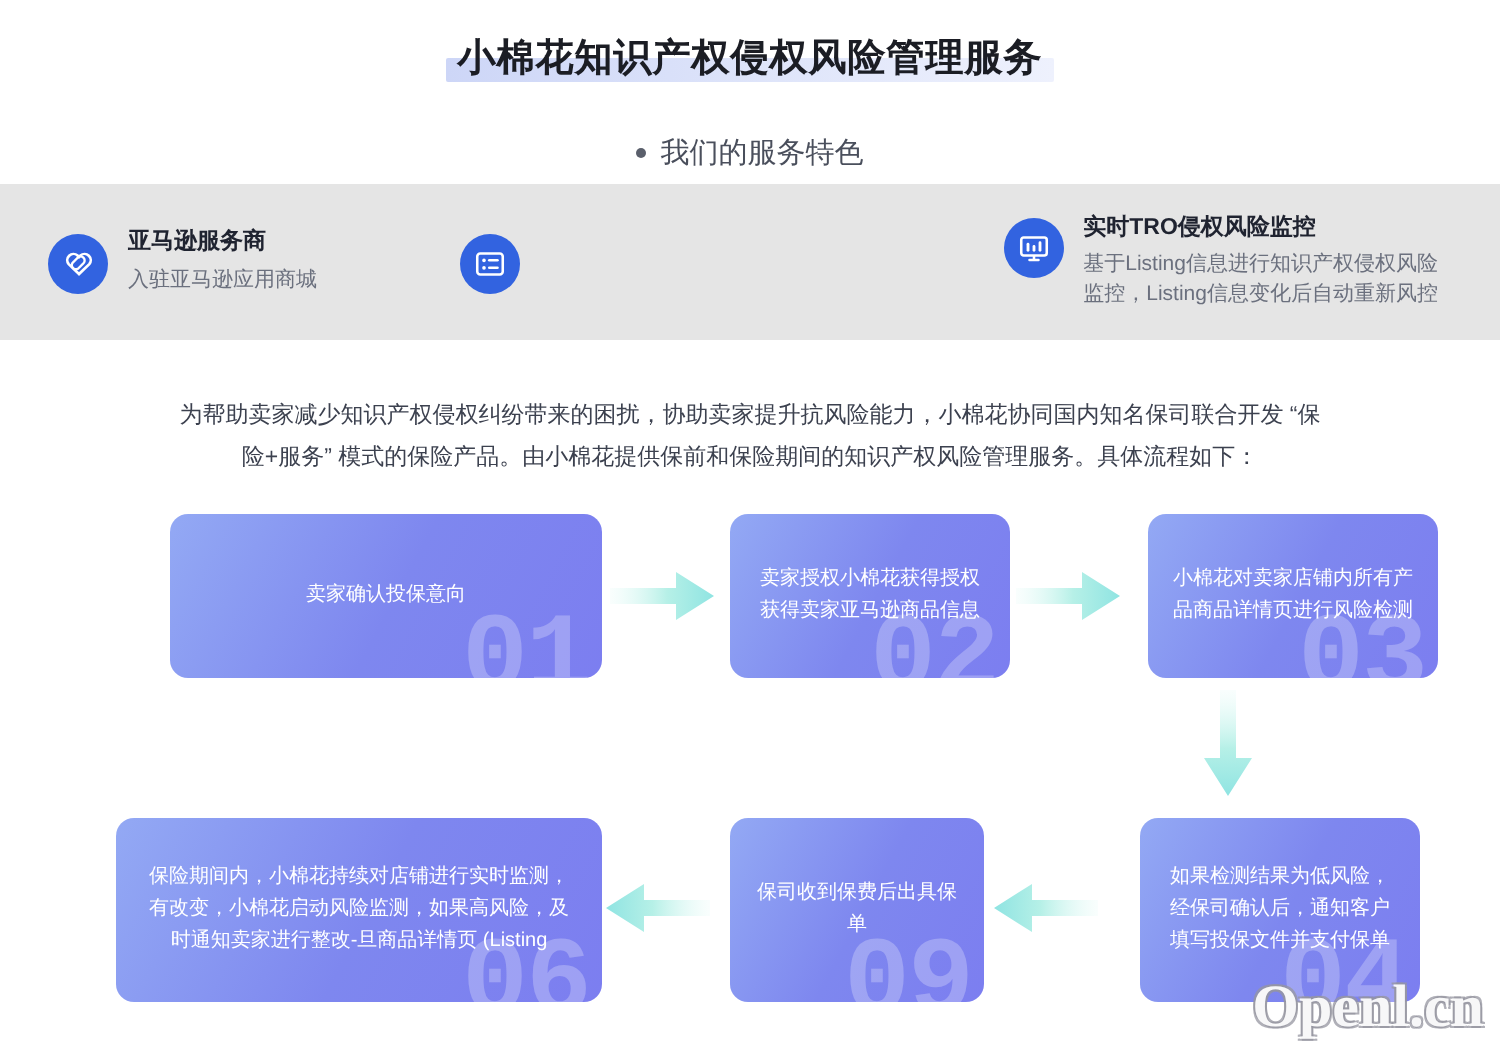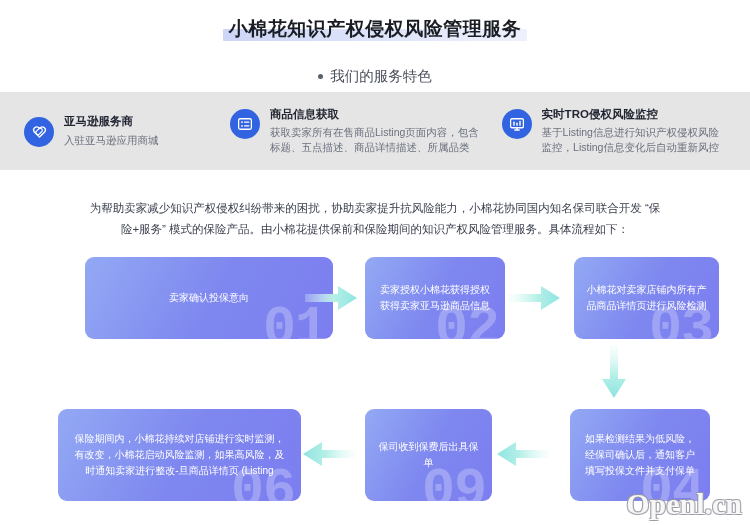--- a/index.html
+++ b/index.html
@@ -155,21 +155,21 @@
     font-size: 55px;
     font-weight: bold;
     color: rgba(255,255,255,0.26);
     line-height: 1;
     letter-spacing: -1px;
     z-index: 1;
     font-family: Liberation Mono, monospace;
   }
 
   
-  #box1 { left: 85px;  top: 8px;  width: 248px; height: 82px; }
+  #box1 { left: 85px;  top: 8px;  width: 216px; height: 82px; }
   #box2 { left: 365px; top: 8px;  width: 140px; height: 82px; }
   #box3 { left: 574px; top: 8px;  width: 145px; height: 82px; }
   
   #box6 { left: 58px;  top: 160px; width: 243px; height: 92px; }
   #box5 { left: 365px; top: 160px; width: 127px; height: 92px; }
   #box4 { left: 570px; top: 160px; width: 140px; height: 92px; }
 
   
   .arrow {
     position: absolute;
@@ -234,24 +234,20 @@
   <div class="feature-card c2">
     <div class="f-icon">
       <svg width="18" height="18" viewBox="0 0 24 24" fill="none" stroke="#ffffff" stroke-width="1.7">
         <rect x="3.5" y="5" width="17" height="14" rx="2"></rect>
         <line x1="8" y1="9.5" x2="8" y2="9.6" stroke-width="2.4" stroke-linecap="round"></line>
         <line x1="11.5" y1="9.5" x2="17" y2="9.5" stroke-linecap="round"></line>
         <line x1="8" y1="14.5" x2="8" y2="14.6" stroke-width="2.4" stroke-linecap="round"></line>
         <line x1="11.5" y1="14.5" x2="17" y2="14.5" stroke-linecap="round"></line>
       </svg>
     </div>
-    <div class="f-text">
-      <div class="f-title">商品信息获取</div>
-      <div class="f-desc">获取卖家所有在售商品Listing页面内容，包含标题、五点描述、商品详情描述、所属品类</div>
-    </div>
   </div>
 
   <div class="feature-card c3">
     <div class="f-icon">
       <svg width="18" height="18" viewBox="0 0 24 24" fill="none" stroke="#ffffff" stroke-width="1.7">
         <rect x="3.5" y="5" width="17" height="12" rx="1.6"></rect>
         <line x1="9" y1="20" x2="15" y2="20" stroke-linecap="round"></line>
         <line x1="12" y1="17" x2="12" y2="20"></line>
         <line x1="8" y1="13.5" x2="8" y2="9.5" stroke-width="1.9" stroke-linecap="round"></line>
         <line x1="12" y1="13.5" x2="12" y2="11" stroke-width="1.9" stroke-linecap="round"></line>

